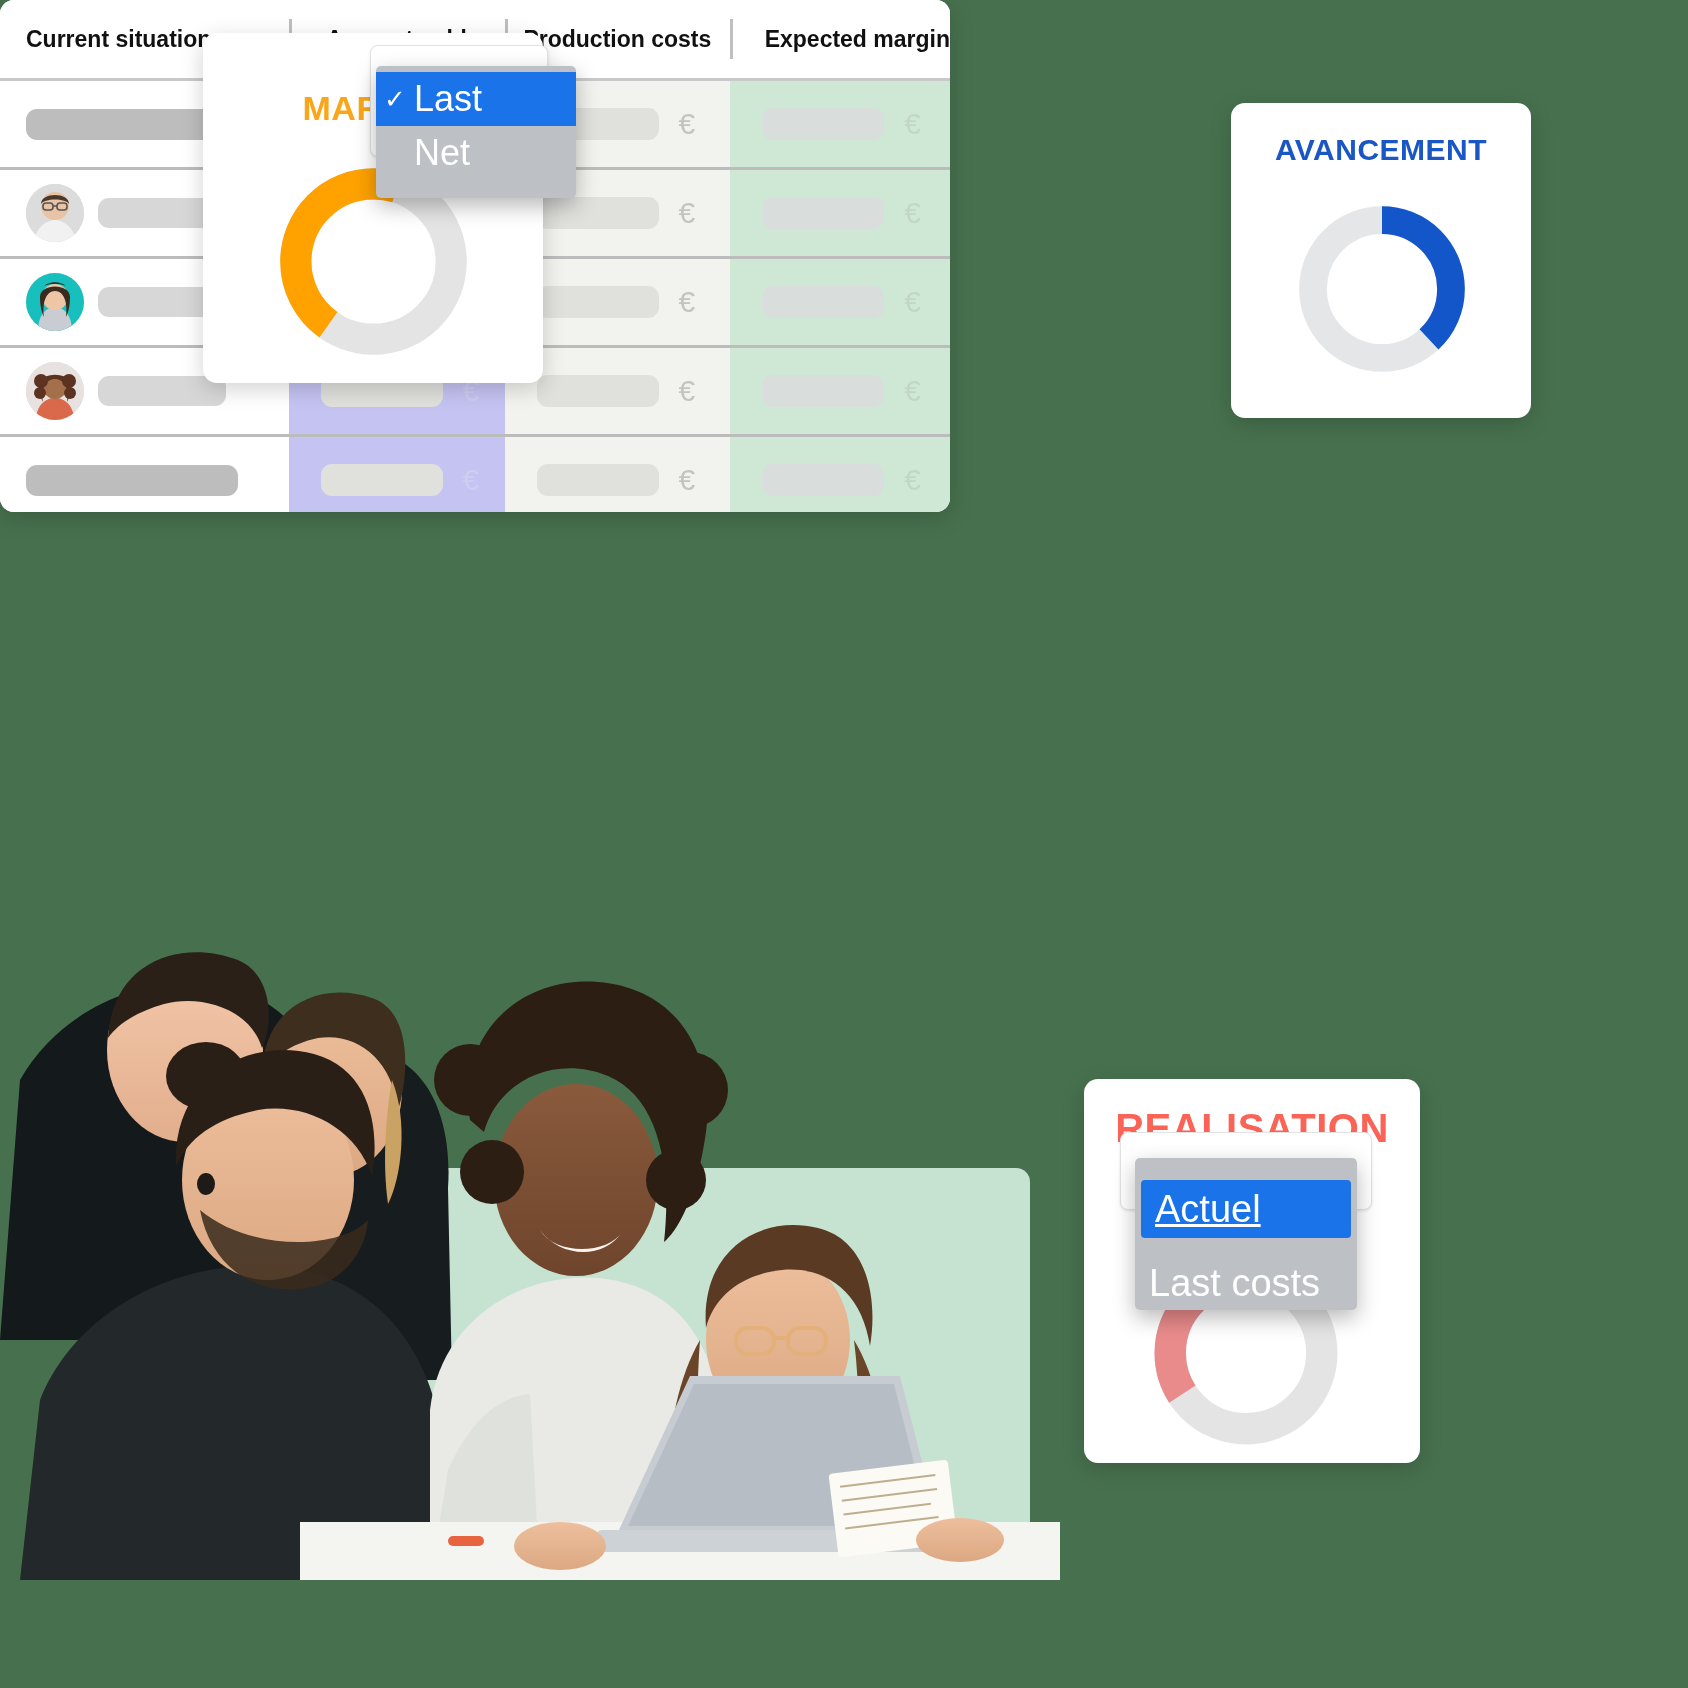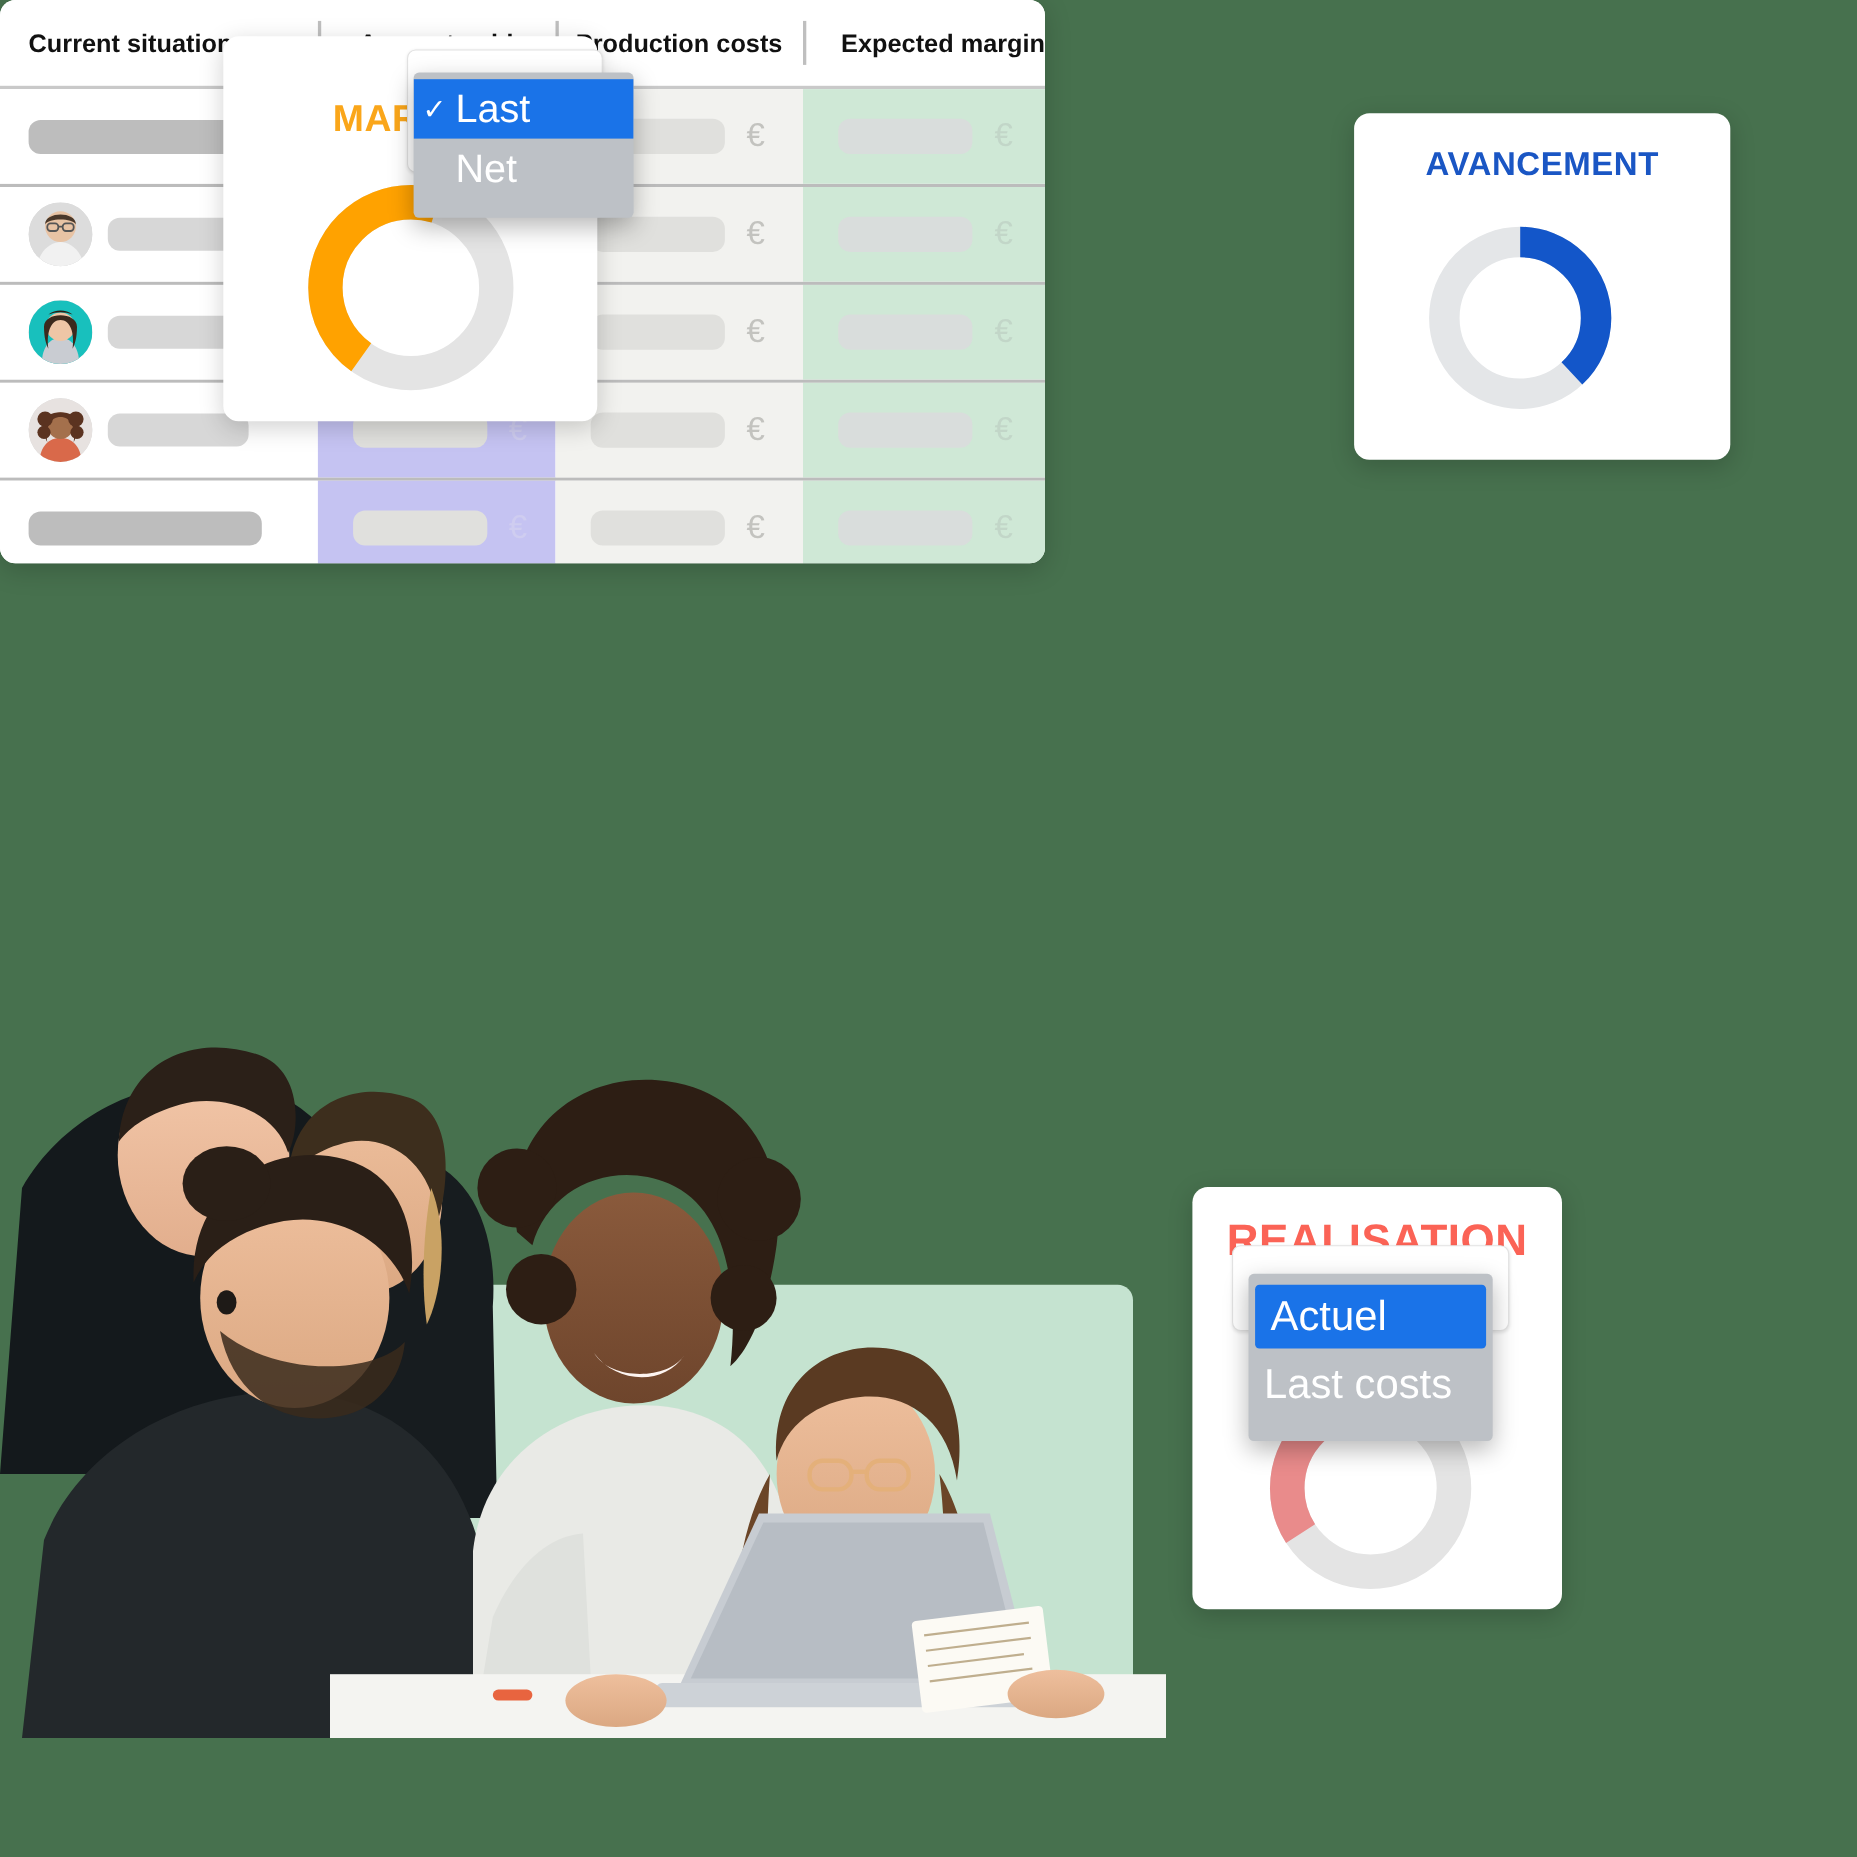--- a/index.html
+++ b/index.html
@@ -58,33 +58,33 @@
   }
   .dd-item.selected{background:#1a73e8;}
   .dd-check{width:38px;text-align:center;font-size:26px;line-height:1;}
   .dd-label{font-size:36px;}
   .dd-item.plain .dd-check{visibility:hidden;}
 
   #margin-dropdown{left:376px;top:66px;width:200px;height:120px;}
   #margin-dropdown .dd-item{height:54px;}
 
   
-  #avancement-card{left:1231px;top:103px;width:300px;height:315px;padding-left:42px;}
+  #avancement-card{left:1231px;top:103px;width:300px;height:315px;}
   #avancement-card .card-title{top:30px;font-size:30px;color:#1a56c4;}
   #avancement-donut{position:absolute;left:60px;top:95px;width:182px;height:182px;}
 
   
   #realisation-card{left:1084px;top:1079px;width:336px;height:384px;}
   #realisation-card .card-title{top:27px;font-size:40px;color:#fb6356;}
   #realisation-select-shell{left:1120px;top:1132px;width:250px;height:76px;}
   #realisation-donut{position:absolute;left:62px;top:174px;width:200px;height:200px;}
   #realisation-dropdown{left:1135px;top:1158px;width:222px;height:140px;}
   #realisation-dropdown .dd-item{height:58px;padding-left:14px;}
   #realisation-dropdown .dd-label{font-size:38px;}
-  #realisation-dropdown .dd-item.selected{border-radius:4px;margin:4px 6px;}
+  #realisation-dropdown .dd-item.selected{border-radius:4px;margin:16px 6px;text-decoration:underline;}
 
   
   #table-card{
     left:345px;top:440px;width:950px;height:512px;
     background:#fff;border-radius:14px;
     box-shadow:0 6px 24px rgba(0,0,0,.18);
     overflow:hidden;
   }
   .thead{
     display:flex;height:78px;align-items:center;

